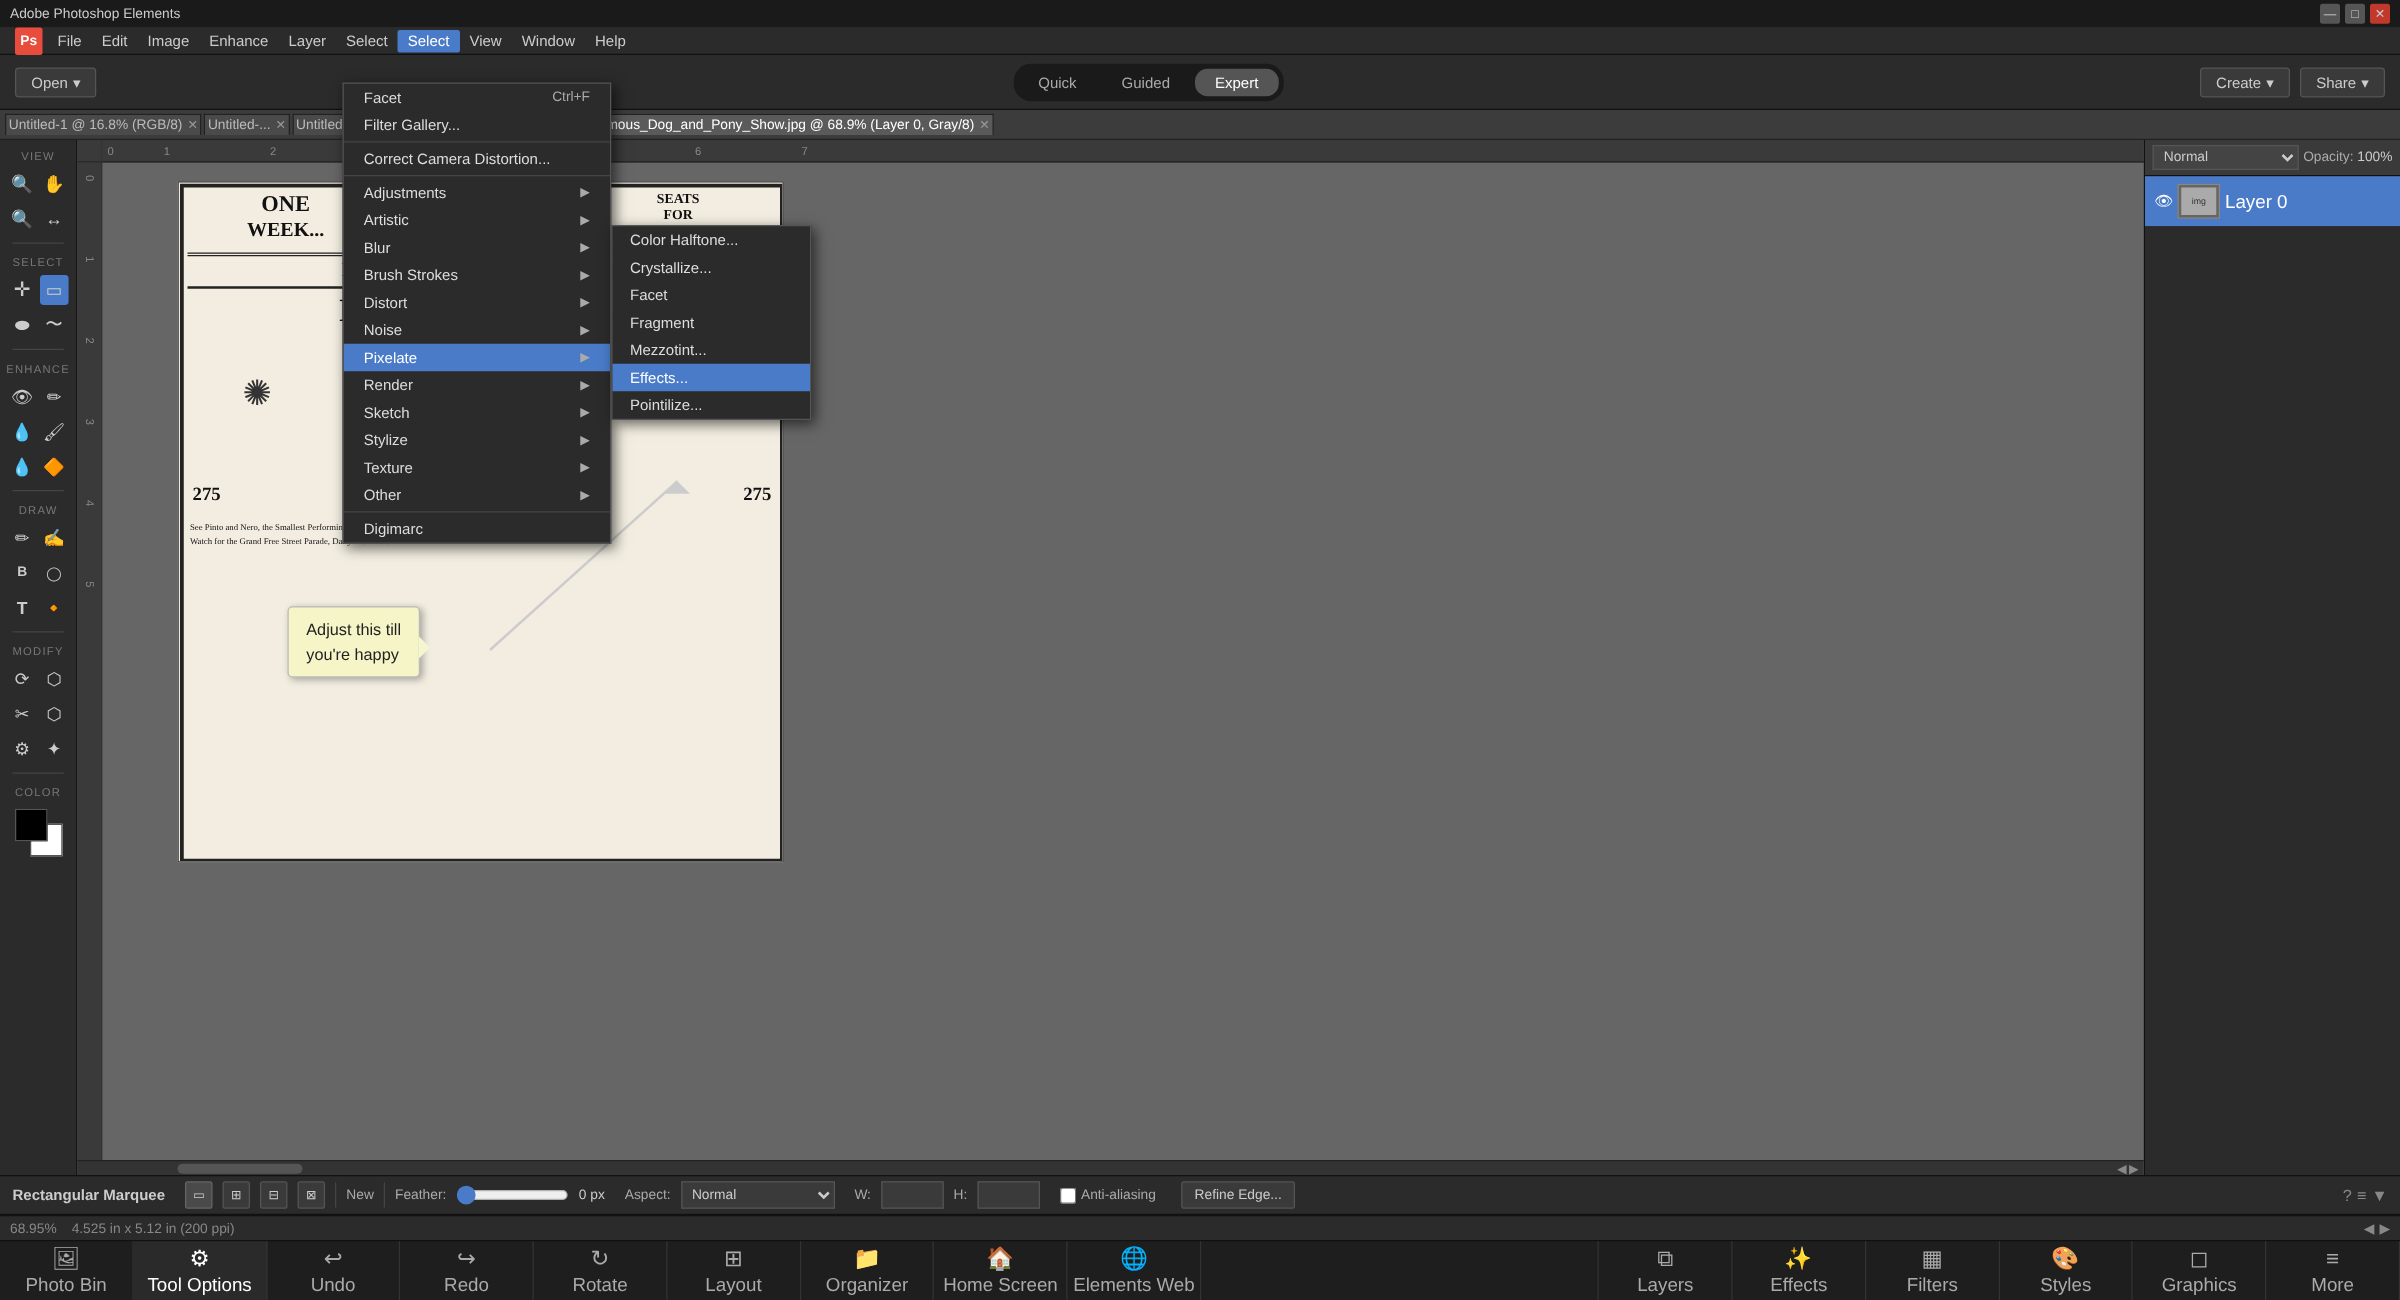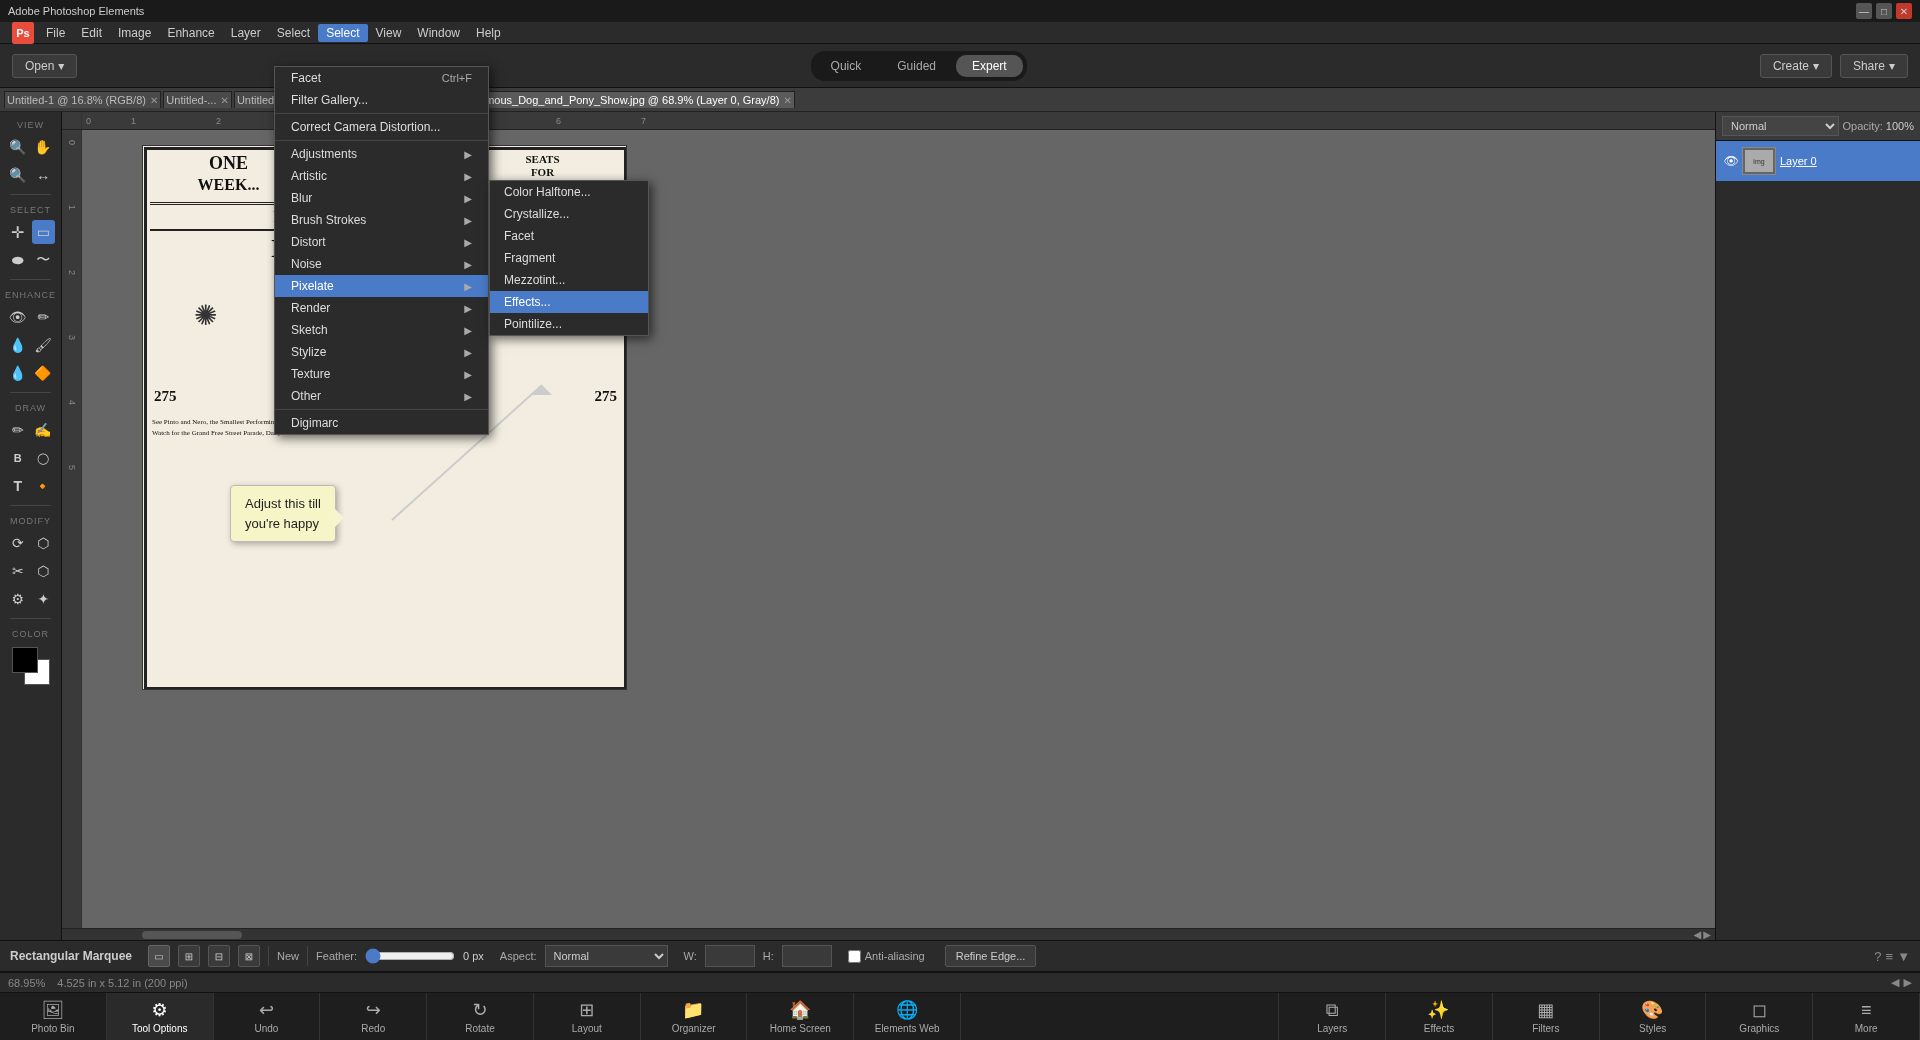--- a/index.html
+++ b/index.html
@@ -72,21 +72,21 @@
 
     
     #options-bar { width: 100%; height: 32px; background: #2b2b2b; border-top: 1px solid #111; border-bottom: 1px solid #111; display: flex; align-items: center; padding: 0 8px; gap: 8px; font-size: 11px; color: #ccc; }
     #options-bar select { background: #3a3a3a; border: 1px solid #555; color: #ccc; font-size: 11px; padding: 2px 4px; height: 22px; }
     #options-bar input[type=text] { background: #3a3a3a; border: 1px solid #555; color: #ccc; font-size: 11px; padding: 2px 4px; height: 22px; width: 50px; text-align: center; }
 
     
     #bottom-tabs { width: 100%; height: 48px; background: #1e1e1e; border-top: 1px solid #111; display: flex; align-items: stretch; }
     .bottom-tab { flex: 1; display: flex; flex-direction: column; align-items: center; justify-content: center; cursor: pointer; color: #aaa; font-size: 10px; gap: 2px; border-right: 1px solid #333; padding: 4px 0; }
     .bottom-tab .btab-icon { font-size: 18px; }
-    .bottom-tab .btab-label { font-size: 10px; }
+    .bottom-tab .btab-label { font-size: 15px; }
     .bottom-tab.active { color: #fff; background: #2a2a2a; }
 
     
     #app-header { display: flex; align-items: center; justify-content: space-between; background: #2b2b2b; height: 44px; border-bottom: 1px solid #111; padding: 0 12px; }
     #app-header .left-part { display: flex; align-items: center; gap: 8px; }
     #app-header .open-btn { background: #3a3a3a; border: 1px solid #555; color: #ccc; padding: 4px 12px; font-size: 12px; display: flex; align-items: center; gap: 4px; cursor: pointer; border-radius: 3px; }
     #app-header .mode-tabs { display: flex; gap: 4px; background: #1a1a1a; border-radius: 14px; padding: 4px; }
     #app-header .m-tab { padding: 4px 16px; border-radius: 10px; font-size: 12px; color: #aaa; cursor: pointer; }
     #app-header .m-tab.active { background: #555; color: #fff; }
     #app-header .right-part { display: flex; align-items: center; gap: 8px; }
@@ -393,21 +393,21 @@
       </select>
       <span style="font-size:11px;color:#aaa;margin-right:3px;">Opacity:</span>
       <span style="font-size:11px;color:#ccc;">100%</span>
     </div>
 
     <div style="display:flex;align-items:center;gap:4px;padding:6px 8px;background:#4a7bc8;cursor:pointer;">
       <div style="width:14px;height:14px;display:flex;align-items:center;justify-content:center;color:#fff;">👁</div>
       <div style="width:34px;height:28px;background:#666;border:1px solid #888;overflow:hidden;display:flex;align-items:center;justify-content:center;">
         <div style="width:28px;height:22px;background:#aaa;font-size:7px;color:#333;display:flex;align-items:center;justify-content:center;">img</div>
       </div>
-      <span style="font-size:11px;color:#fff;flex:1;text-decoration:underline;">Layer 0</span>
+      <span style="font-size:15px;color:#fff;flex:1;">Layer 0</span>
     </div>
 
     <div style="flex:1;background:#2b2b2b;"></div>
   </div>
 
 </div>
 
 <div id="filter-menu" style="position:fixed;top:66px;left:274px;background:#2b2b2b;border:1px solid #555;box-shadow:3px 3px 10px rgba(0,0,0,0.6);z-index:2000;width:215px;">
   <div class="filter-item">
     <span>Facet</span>

